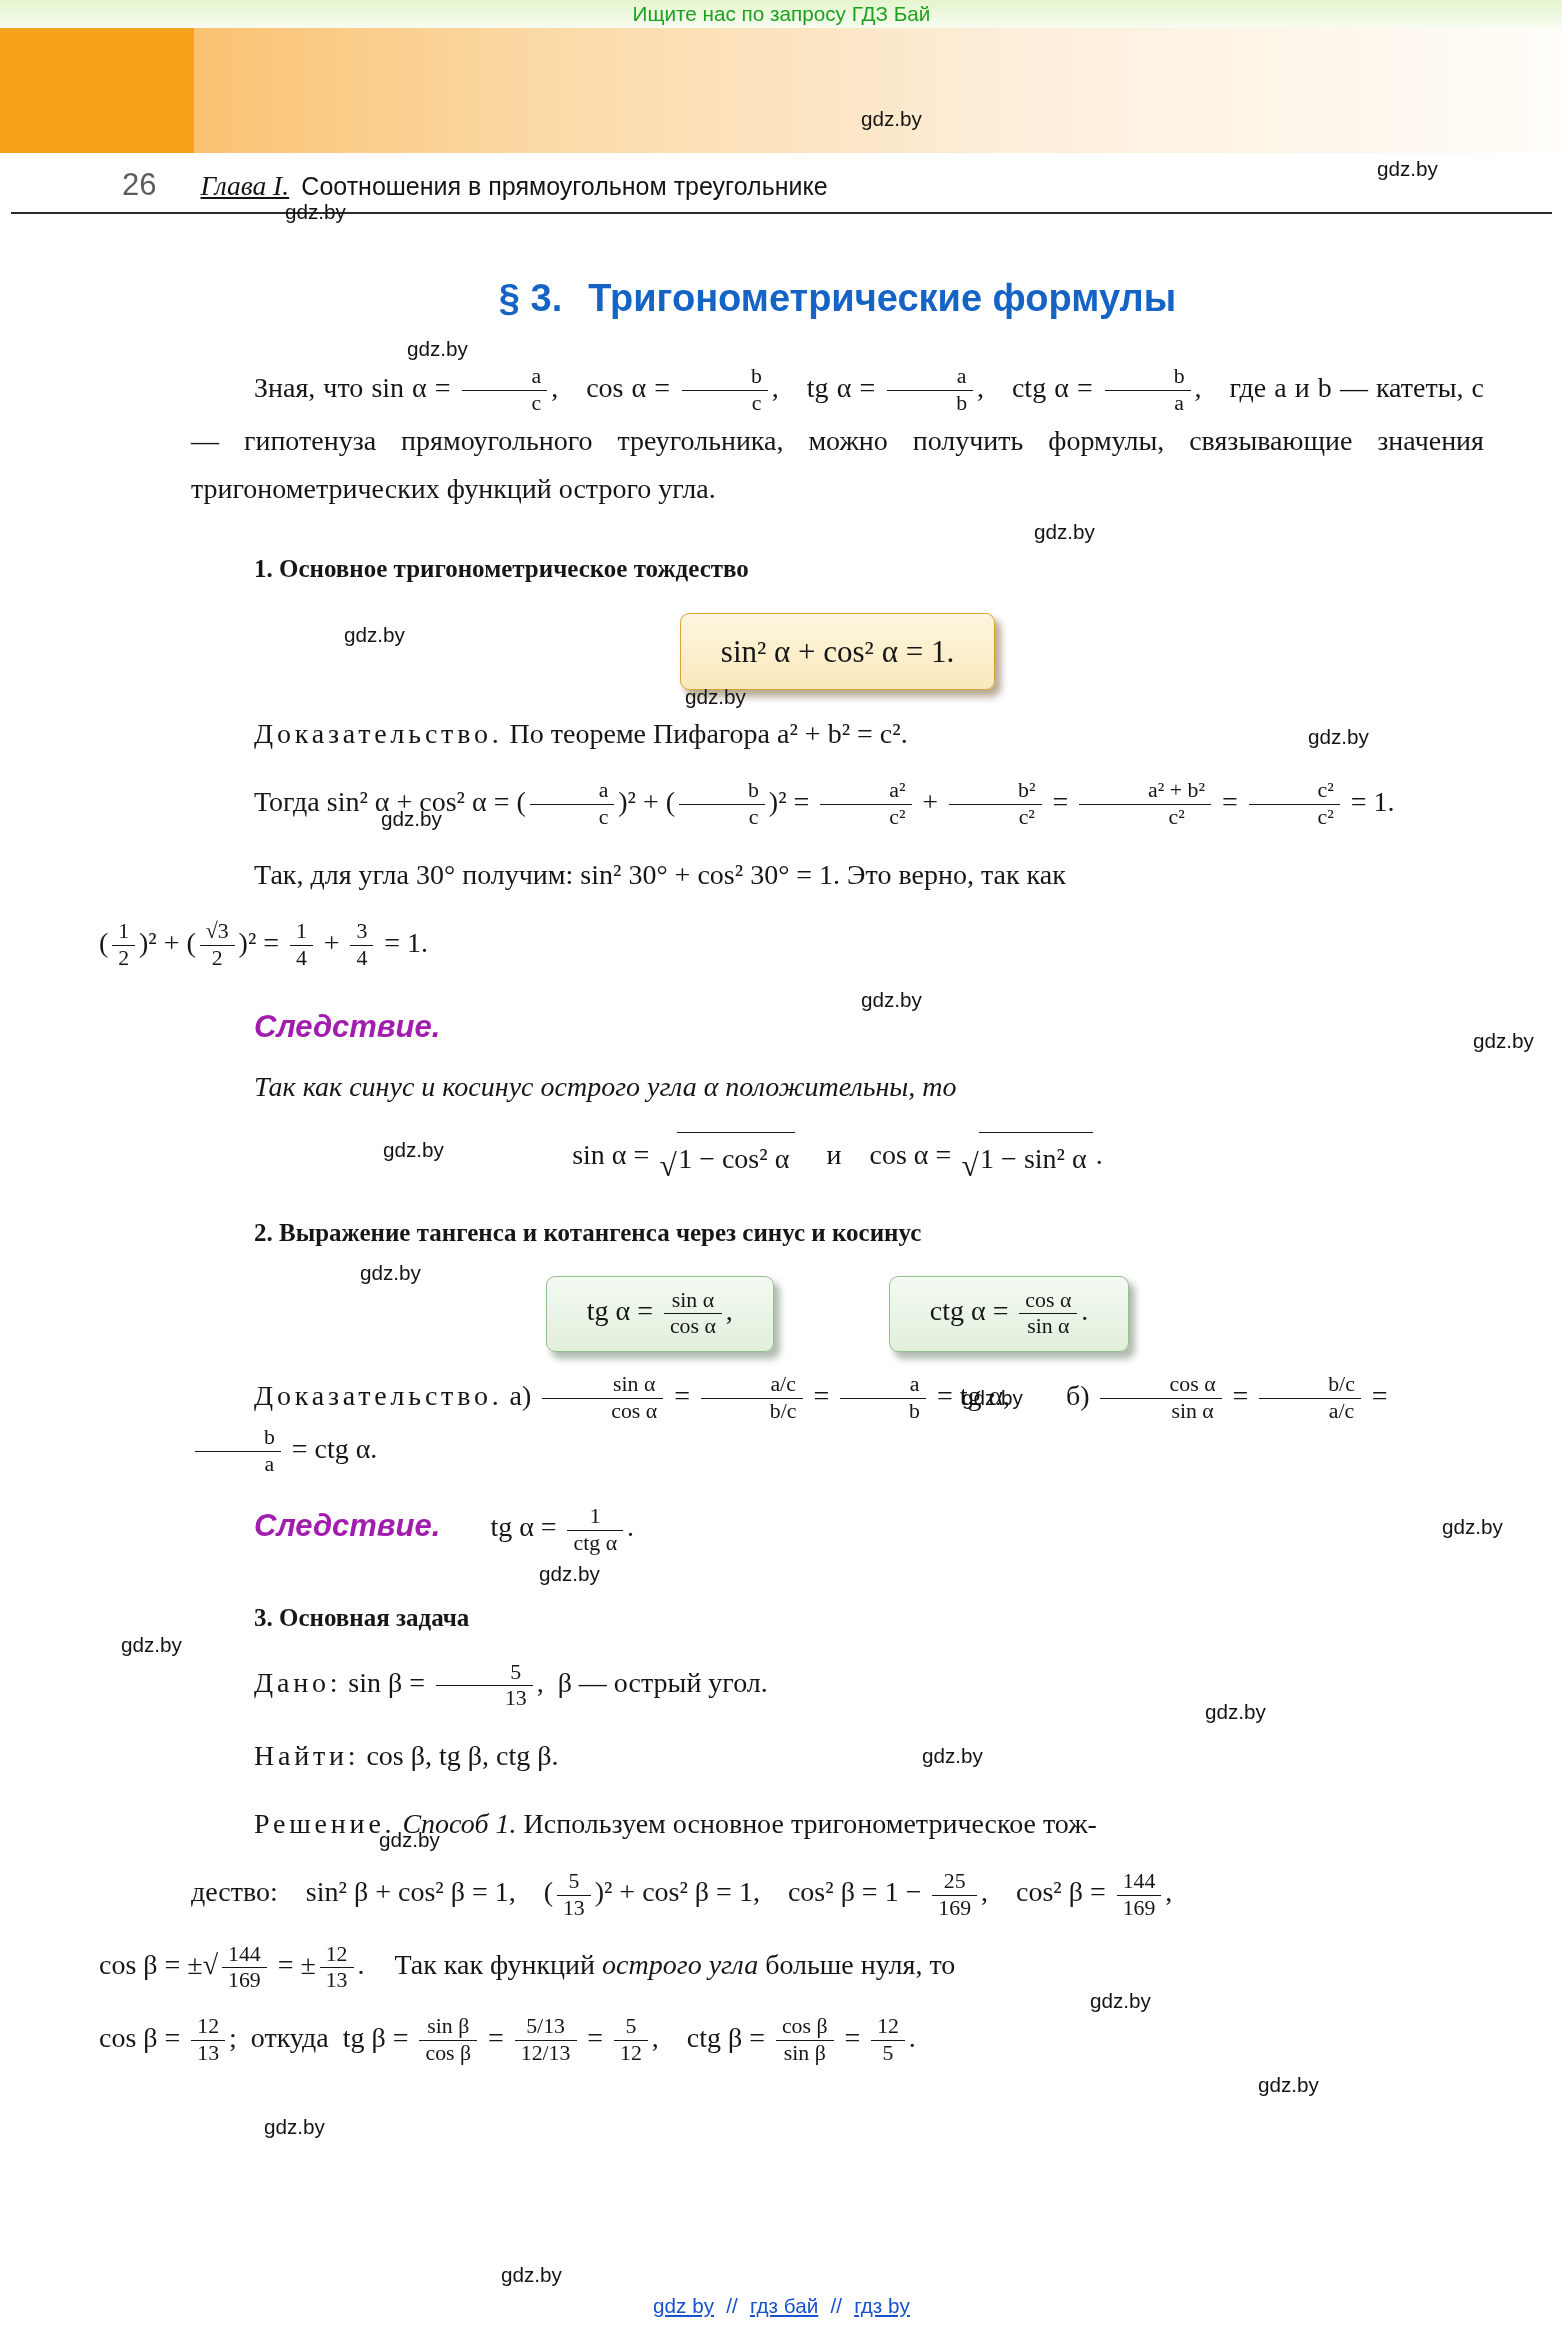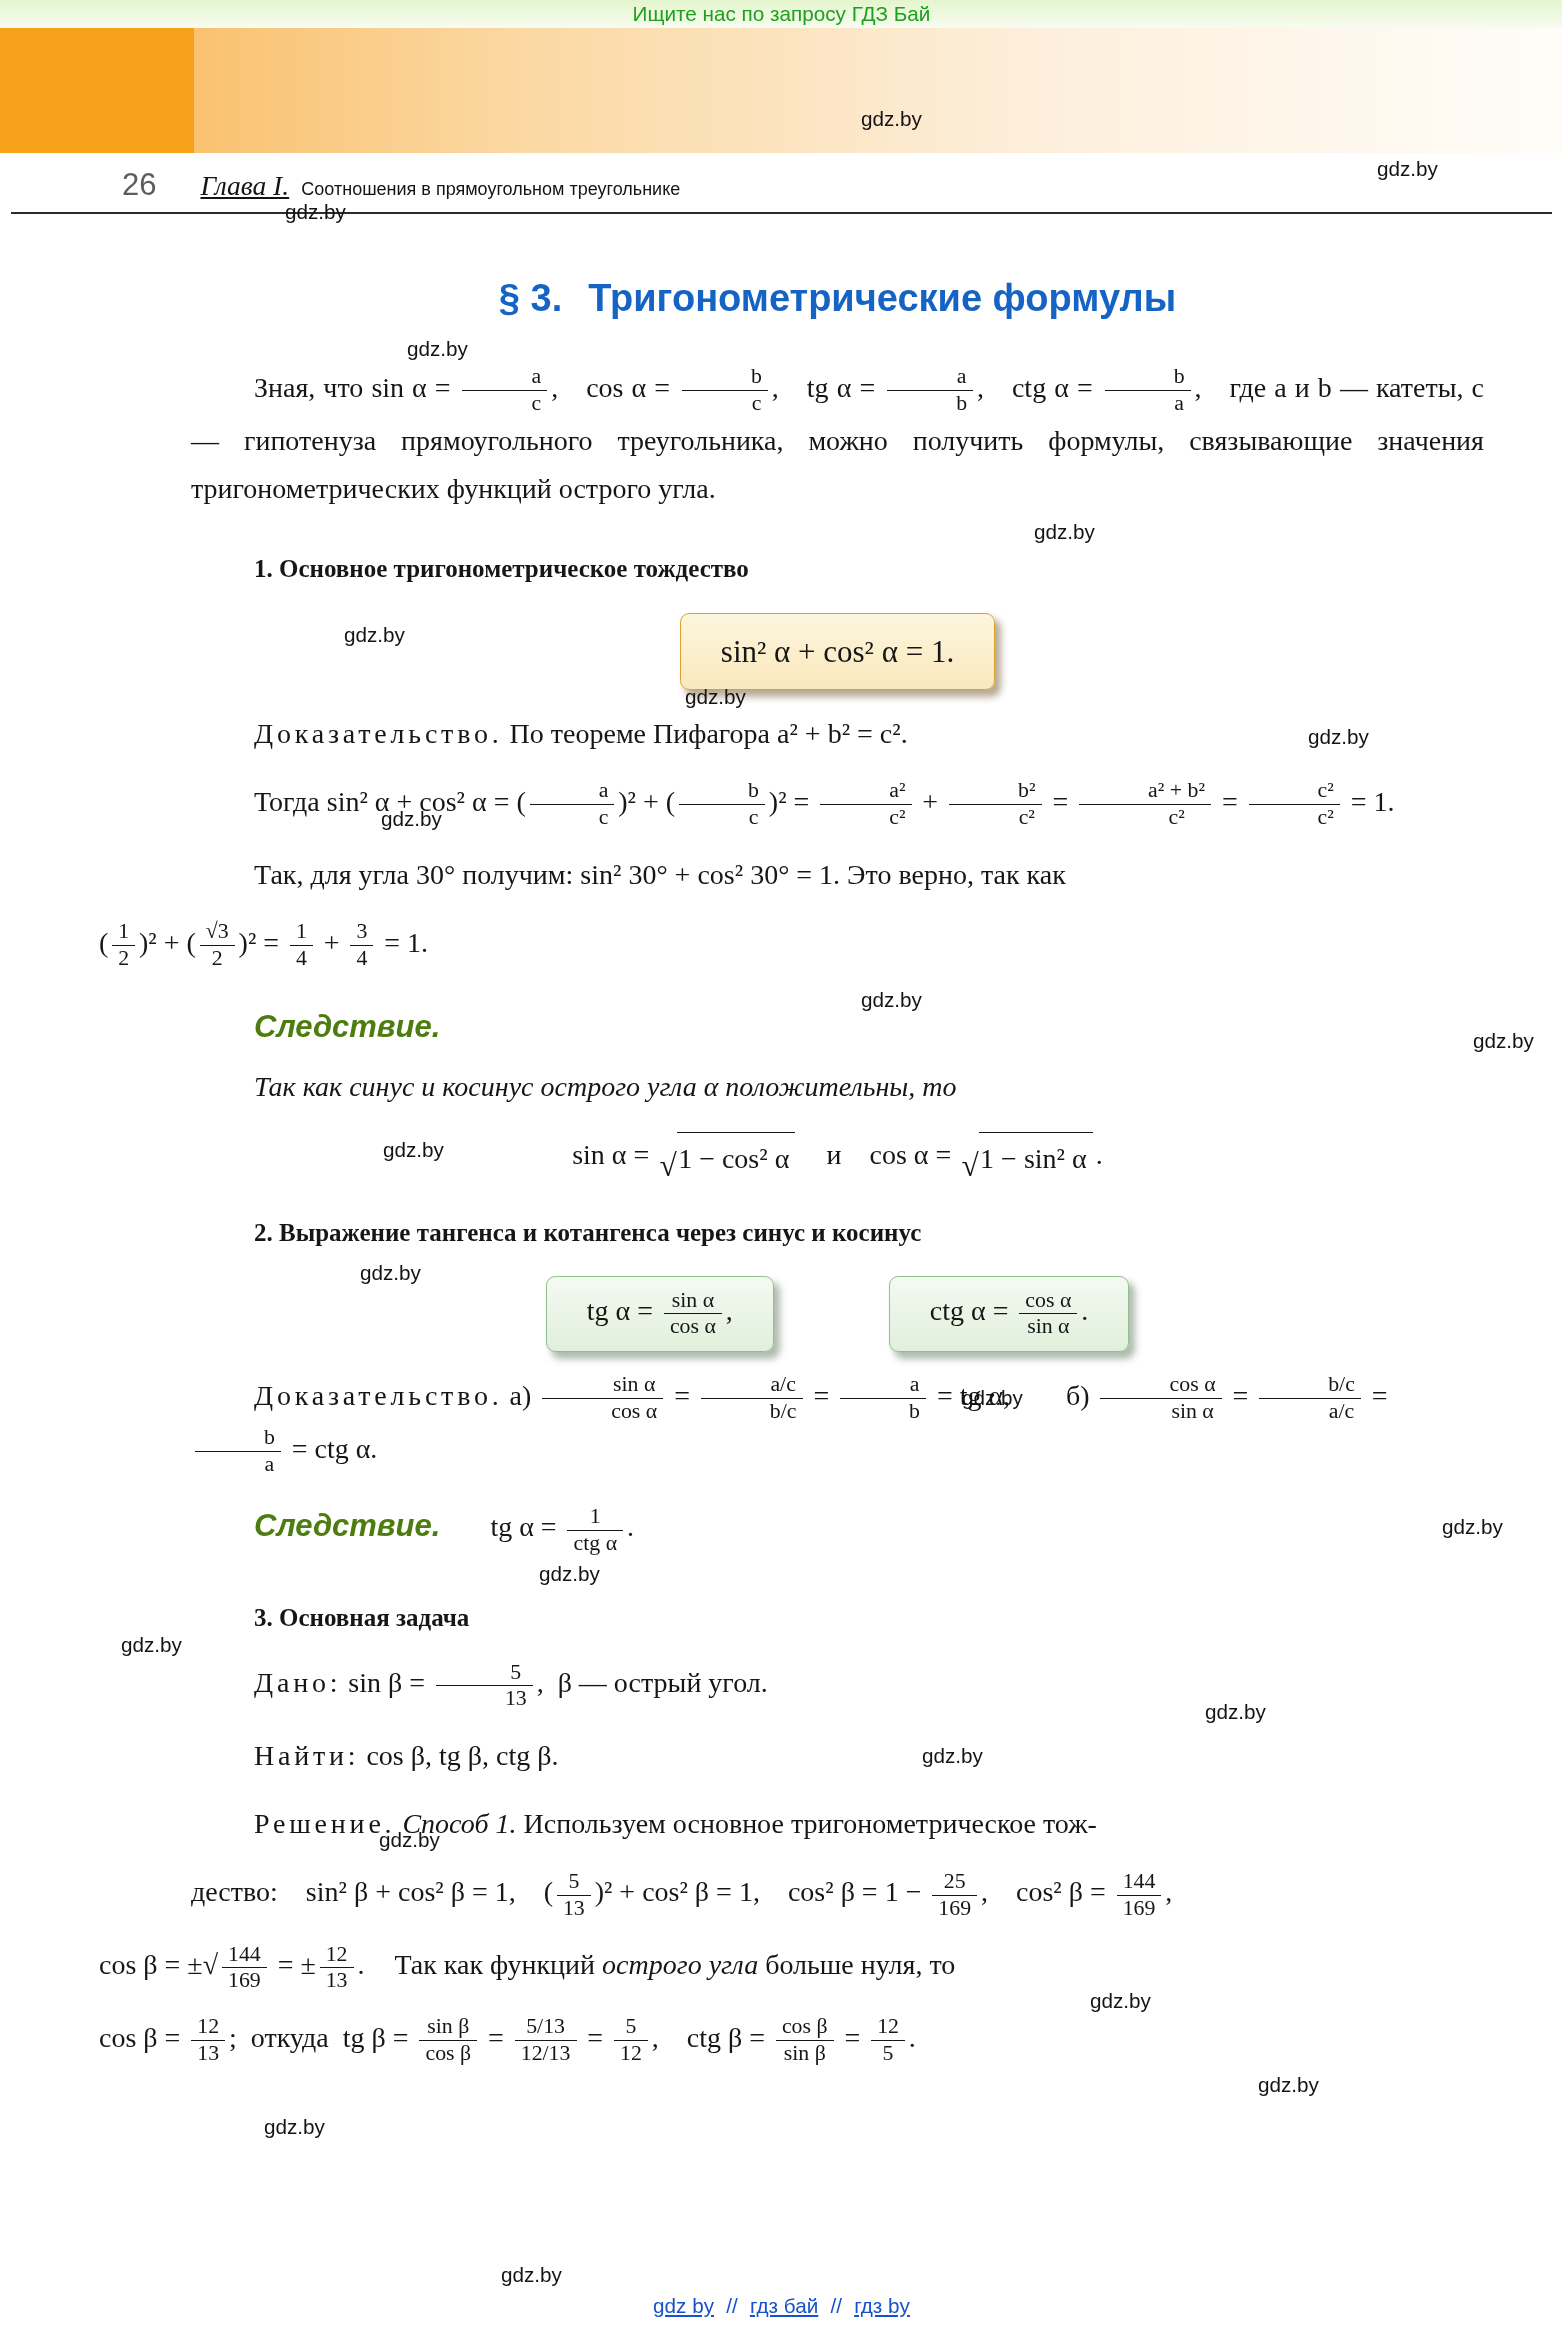--- a/index.html
+++ b/index.html
@@ -24,40 +24,40 @@
   }
   .header-square { position:absolute; left:0; top:0; width:194px; height:125px; background:#f5a119; }
 
   .header-row {
     display:flex; align-items:baseline;
     padding:13.8px 31px 3.1px 122px;
     font-family:"Liberation Sans", sans-serif;
   }
   .page-num { font-size:31px; color:#5c5c5c; margin-right:44px; }
   .chapter-label { font:italic 400 27.5px "Liberation Serif", serif; margin-right:12.2px; color:#141414;text-decoration:underline; }
-  .chapter-title { font-size:18px; color:#141414; }
+  .chapter-title { font-size:25px; color:#141414; }
   .header-rule { margin:6.1px 10.7px 0 10.7px; border-top:2.3px solid #2c2c2c; }
 
   
   .content { width:1293px; margin-left:191px; font-size:28px; line-height:1.72; }
 
   .sec-title { text-align:center; margin:63px 0 44px; color:#1563c5;
                font:700 38px "Liberation Sans", sans-serif; }
   .sec-title .pfx { margin-right:26px; }
 
   .para { text-align:justify; }
   .indent { text-indent:63px; }
   .outdent { margin-left:-92px; }
   .line { margin-top:20px; }
   .spaced { letter-spacing:3.8px; }
   .it { font-style:italic; }
   .center { text-align:center; text-indent:0; }
   .h-num { font-weight:700; font-size:25px; margin-top:34px; text-indent:63px; }
 
-  .blue-italic { color:#4d7c0f; font:italic 700 31px "Liberation Sans", sans-serif; }
+  .blue-italic { color:#a21caf; font:italic 700 31px "Liberation Sans", sans-serif; }
 
   
   .fbox-row { display:flex; justify-content:center; margin:23px 0 6.1px; }
   .green-row { display:flex; justify-content:center; gap:115px; margin:21.4px 0 6.1px; }
   .fbox { border-radius:9.2px; padding:10.7px 40px; font-size:31px; }
   .fbox.orange { background:linear-gradient(#fdf6dd,#fae8bd); border:1.5px solid #dba132;
                  box-shadow:5.4px 6.9px 7.7px rgba(85,55,0,.42); }
   .fbox.green  { background:linear-gradient(#f4faf2,#e1efdb); border:1.5px solid #92bd8d;
                  box-shadow:5.4px 6.9px 7.7px rgba(25,60,25,.35); font-size:28px; }
 

